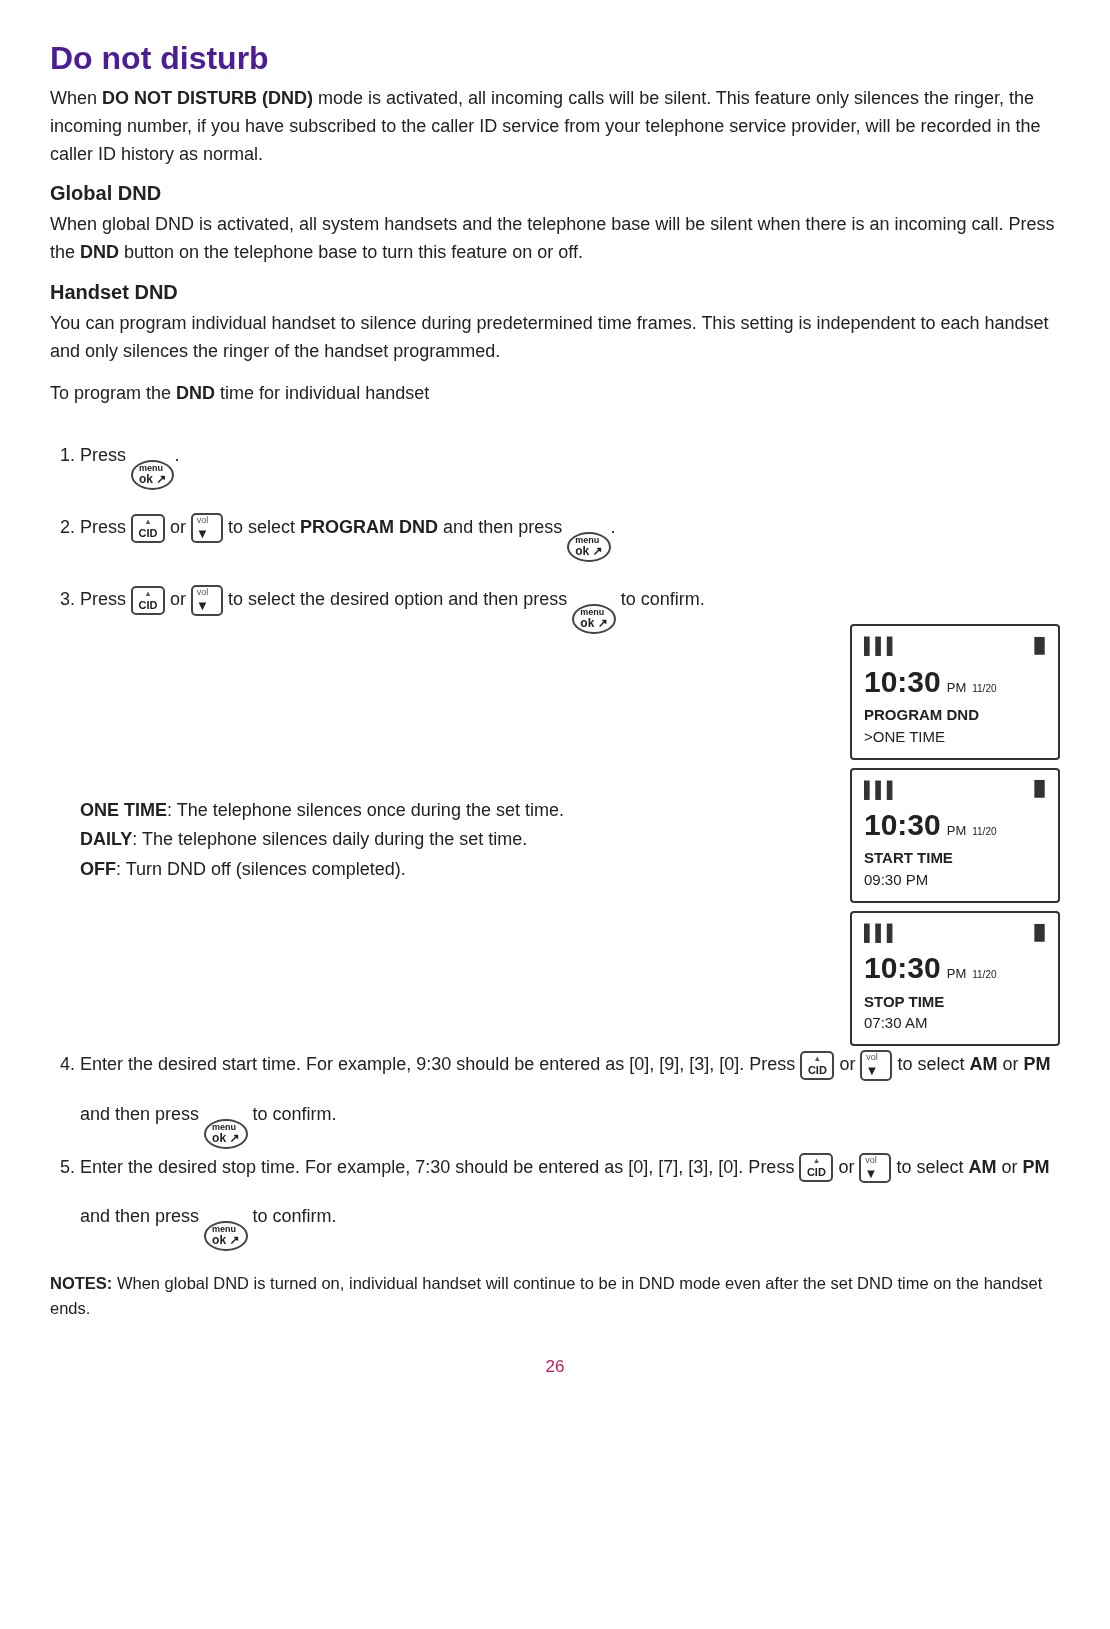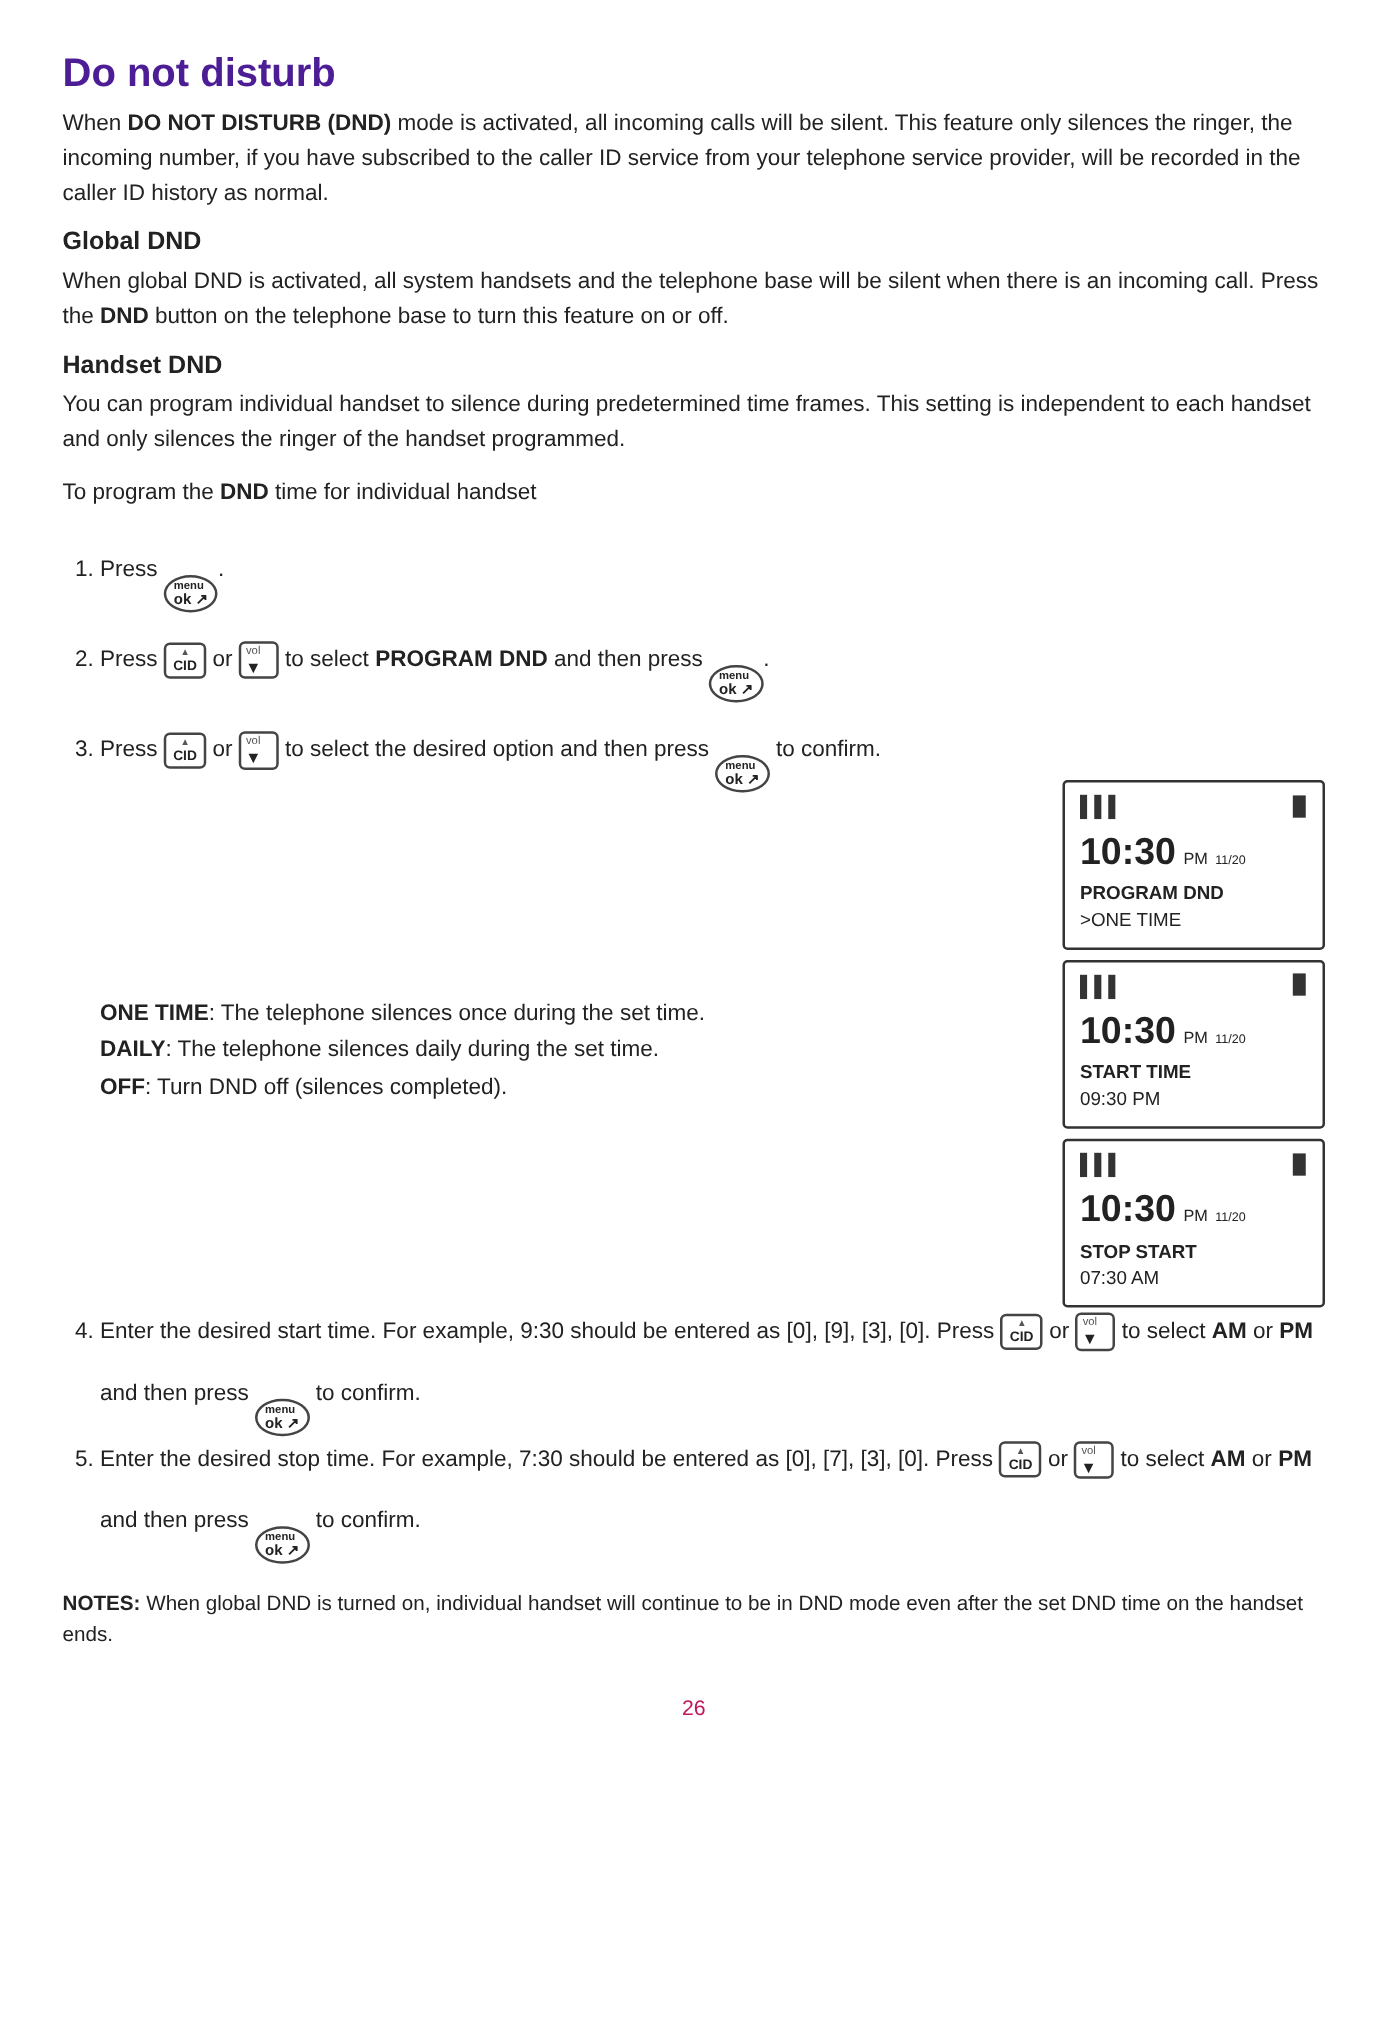--- a/index.html
+++ b/index.html
@@ -286,21 +286,21 @@
         <div class="phone-screen">
           <div class="screen-top-row">
             <span class="screen-signal">▌▌▌</span>
             <span class="screen-battery">▉</span>
           </div>
           <div class="screen-time-row">
             <span class="screen-time">10:30</span>
               <span class="screen-time-pm">PM</span>
             <span class="screen-date">11/20</span>
           </div>
-          <div class="screen-line">STOP START</div>
+          <div class="screen-line">STOP TIME</div>
           <div class="screen-line2">07:30 AM</div>
         </div>
       </div>
     </div>
   </li>
 
   <li>
     <span>Enter the desired start time. For example, 9:30 should be entered as [0], [9], [3], [0]. Press </span>
     <span class="icon-cid">
         <span class="icon-cid-top">▴</span>

